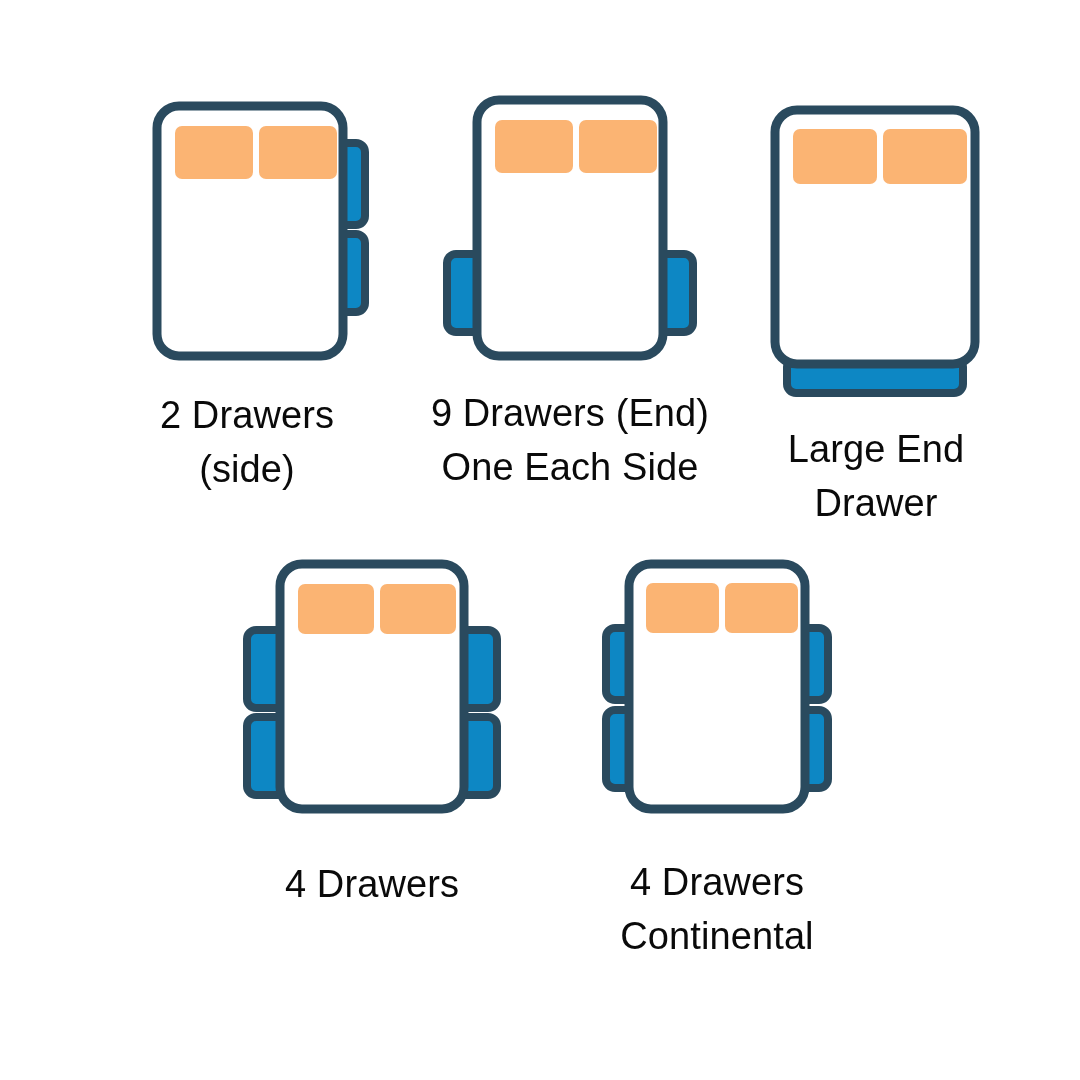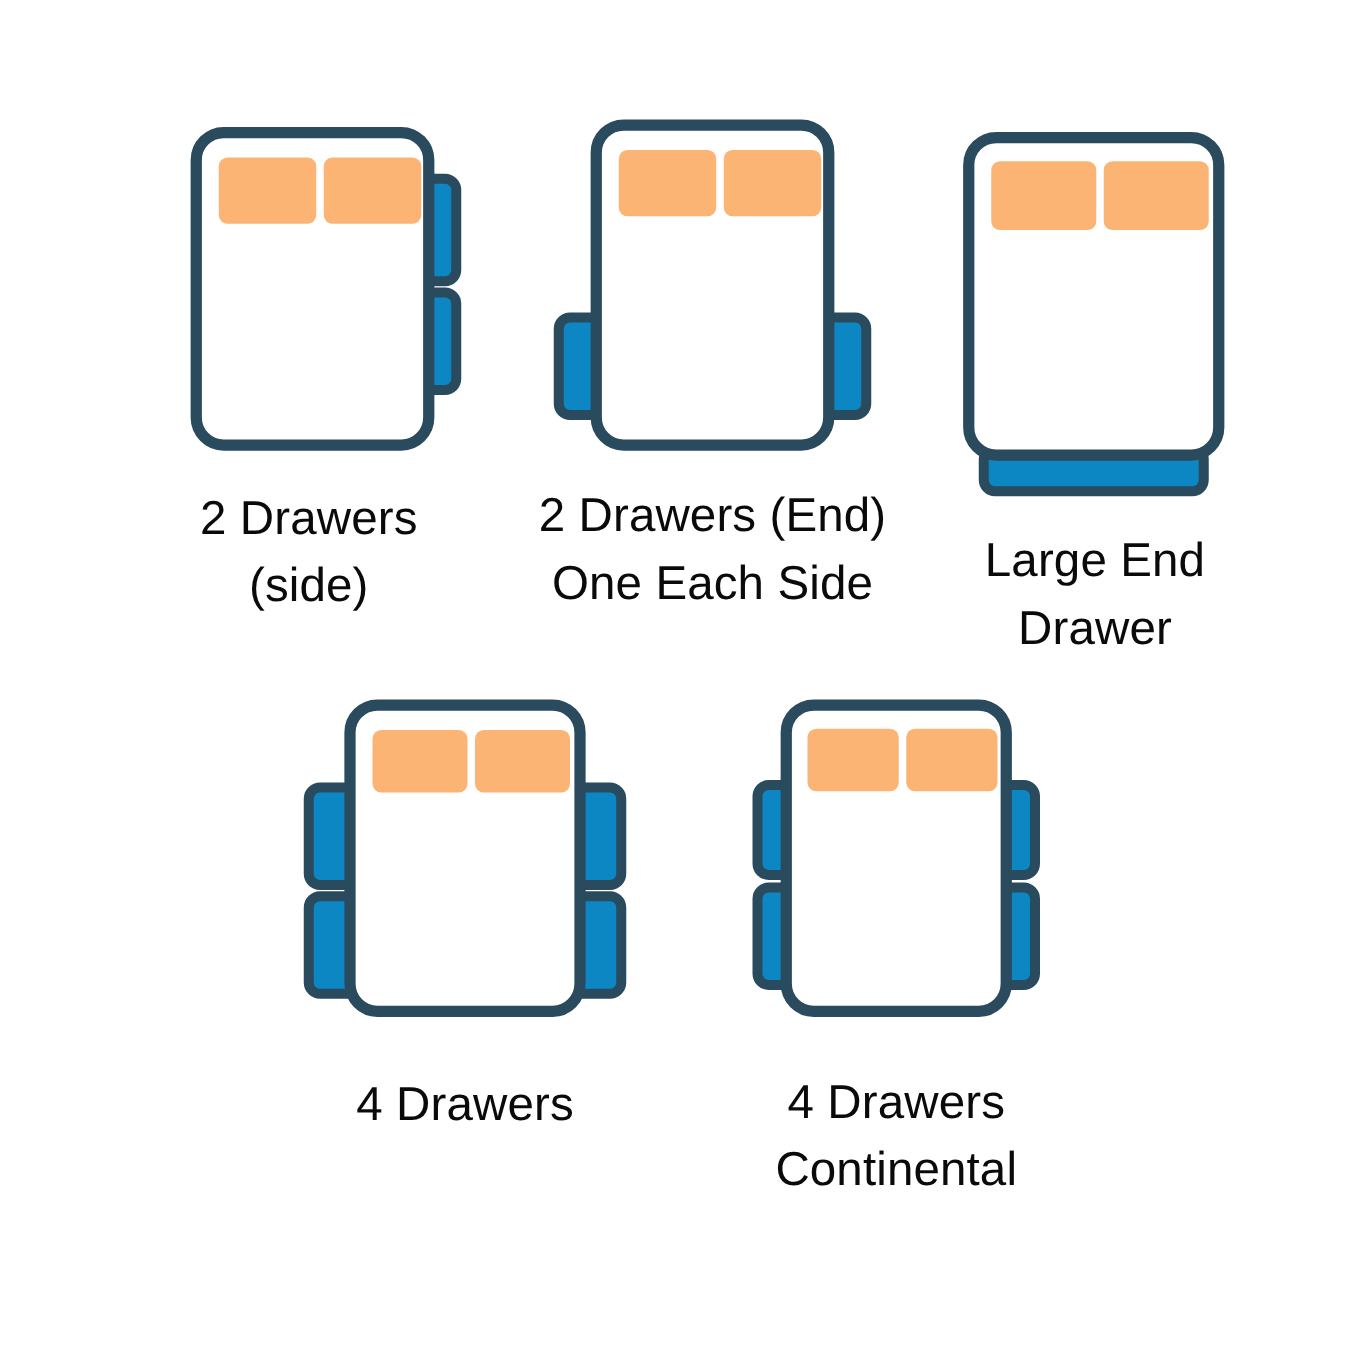--- a/index.html
+++ b/index.html
@@ -71,21 +71,21 @@
   </div>
 
   <div class="bed-card" id="card-1">
     <svg class="bed-svg-wrap" width="290" height="285" viewBox="0 0 290 285">
       <rect x="22" y="168" width="40" height="78" rx="9" ry="9" fill="#0d87c4" stroke="#2a4a5e" stroke-width="8"></rect>
       <rect x="228" y="168" width="40" height="78" rx="9" ry="9" fill="#0d87c4" stroke="#2a4a5e" stroke-width="8"></rect>
       <rect x="52" y="14" width="186" height="256" rx="22" ry="22" fill="#ffffff" stroke="#2a4a5e" stroke-width="9"></rect>
       <rect x="70" y="34" width="78" height="53" rx="7" ry="7" fill="#fbb473"></rect>
       <rect x="154" y="34" width="78" height="53" rx="7" ry="7" fill="#fbb473"></rect>
     </svg>
-    <div class="bed-label">2 Drawers (End)
+    <div class="bed-label">9 Drawers (End)
 One Each Side</div>
   </div>
 
   <div class="bed-card" id="card-2">
     <svg class="bed-svg-wrap" width="250" height="305" viewBox="0 0 250 305">
       <rect x="36" y="262" width="176" height="35" rx="9" ry="9" fill="#0d87c4" stroke="#2a4a5e" stroke-width="8"></rect>
       <rect x="24" y="14" width="200" height="254" rx="22" ry="22" fill="#ffffff" stroke="#2a4a5e" stroke-width="9"></rect>
       <rect x="42" y="33" width="84" height="55" rx="7" ry="7" fill="#fbb473"></rect>
       <rect x="132" y="33" width="84" height="55" rx="7" ry="7" fill="#fbb473"></rect>
     </svg>

